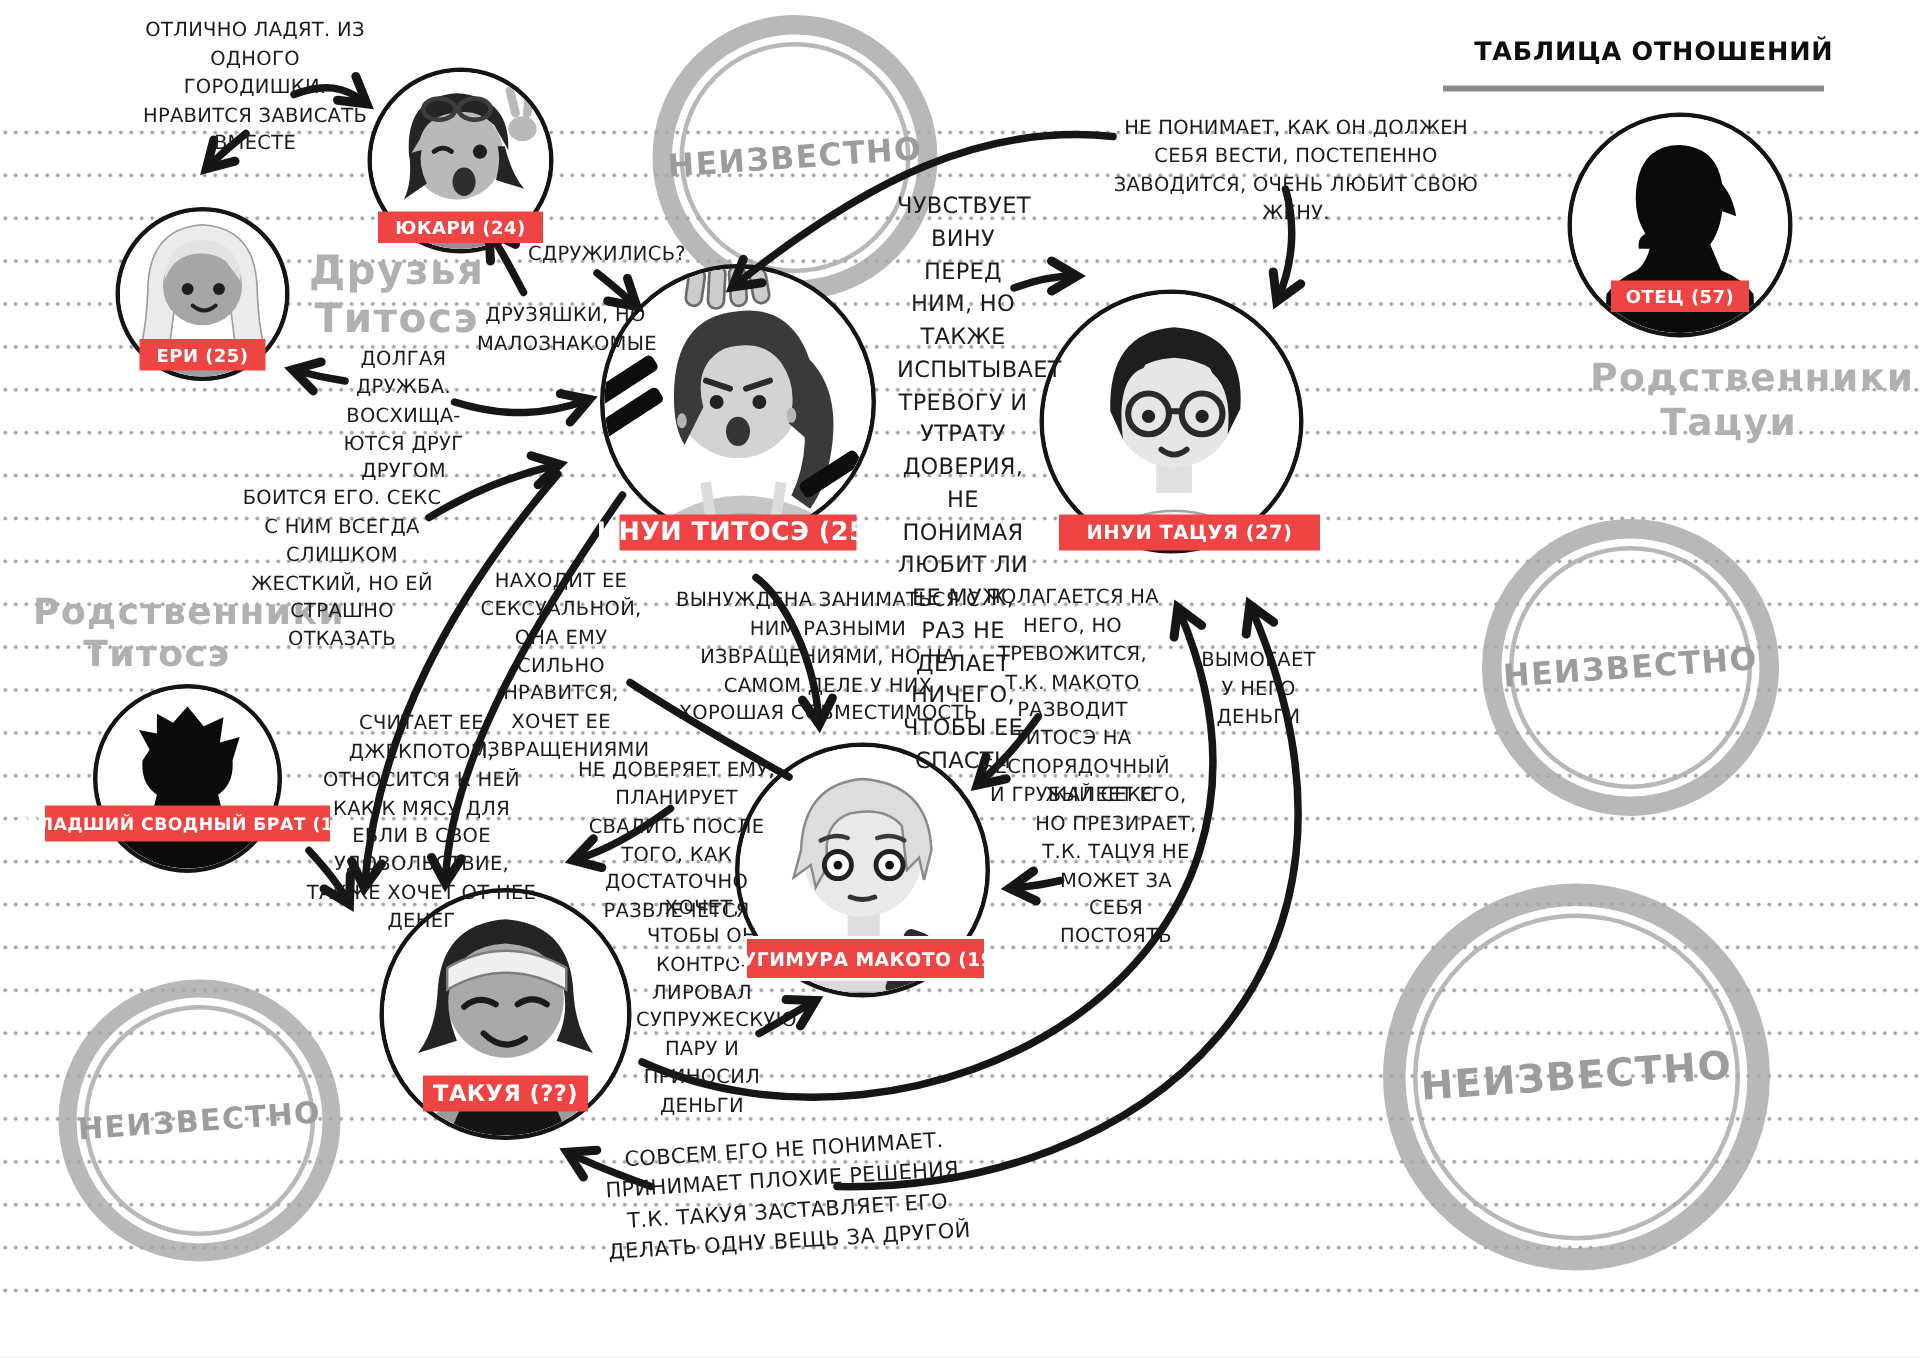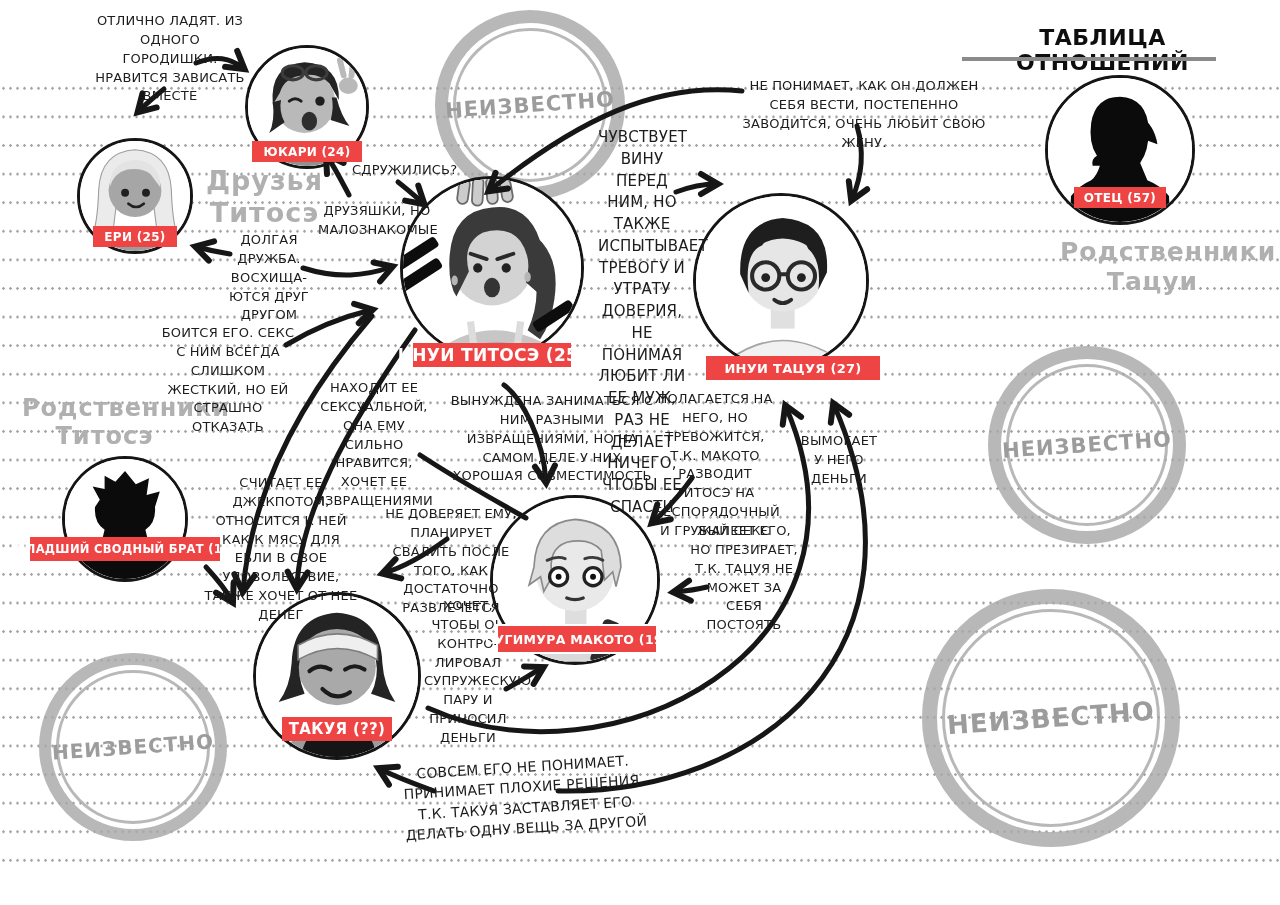--- a/index.html
+++ b/index.html
@@ -8,21 +8,21 @@
   .ruled{position:absolute;left:0;top:74px;width:1280px;height:812px;z-index:0;
          background-image:radial-gradient(circle,#9a9a9a 1.1px,transparent 1.5px);
          background-size:7px 28.6px;opacity:.9;}
   
   .stamp{position:absolute;border-radius:50%;border:13px solid rgba(168,168,168,.82);z-index:1;}
   .stamp::before{content:"";position:absolute;inset:5px;border-radius:50%;
                  border:3px solid rgba(168,168,168,.82);}
   .stamp span{position:absolute;inset:0;display:flex;align-items:center;justify-content:center;
               color:#9c9c9c;font-weight:bold;letter-spacing:1px;transform:rotate(-4deg);}
   
-  .title{position:absolute;left:980px;top:25px;width:245px;font-size:22px;font-weight:bold;
+  .title{position:absolute;left:980px;top:25px;width:245px;font-size:17px;font-weight:bold;
          color:#0e0e0e;text-align:center;letter-spacing:.5px;z-index:2;}
   .title-underline{position:absolute;left:962px;top:57px;width:254px;height:4px;background:#8a8a8a;z-index:2;}
   
   .group-label{position:absolute;color:#b0b0b0;font-weight:bold;text-align:center;line-height:1.18;
                z-index:2;letter-spacing:1px;}
   
   .note{position:absolute;color:#1c1c1c;font-size:13px;line-height:1.45;text-align:center;
         z-index:5;letter-spacing:.2px;}
   
   .node-circle{position:absolute;border:3.5px solid #151515;border-radius:50%;background:#fff;
@@ -148,21 +148,21 @@
       <path d="M51 13 Q25 15 26 46 L31 57 Q28 33 39 29 Q42 23 51 23 Q63 23 66 31 Q74 38 72 55 L77 45 Q79 15 51 13 Z" fill="#1e1e1e"></path>
       <path d="M27 42 Q28 17 51 15 Q75 17 76 42 Q69 26 51 25 Q33 26 27 42 Z" fill="#1e1e1e"></path>
       <circle cx="41" cy="47" r="8" fill="none" stroke="#2a2a2a" stroke-width="2.4"></circle>
       <circle cx="62" cy="47" r="8" fill="none" stroke="#2a2a2a" stroke-width="2.4"></circle>
       <line x1="49" y1="46" x2="54" y2="46" stroke="#2a2a2a" stroke-width="2.4"></line>
       <circle cx="41" cy="48" r="2.6" fill="#222"></circle>
       <circle cx="62" cy="48" r="2.6" fill="#222"></circle>
       <path d="M46 61 q5 4 10 0" stroke="#2a2a2a" stroke-width="2.2" fill="none" stroke-linecap="round"></path>
     </svg>
   </div>
-  <div class="nameplate" style="left:706px;top:343px;width:174px;height:24px;font-size:13px;margin-top:13px;">ИНУИ ТАЦУЯ (27)</div>
+  <div class="nameplate" style="left:706px;top:343px;width:174px;height:24px;font-size:13px;">ИНУИ ТАЦУЯ (27)</div>
 
   <div class="node-circle" style="left:1045px;top:75px;width:150px;height:150px;">
     <svg viewBox="0 0 100 100">
       <rect width="100" height="100" fill="#fff"></rect>
       <path d="M50 13 Q33 13 30 31 Q28 45 34 54 Q30 56 31 61 L36 61 Q34 68 30 71 Q21 75 16 82 L15 100 L85 100 L84 82 Q79 75 69 71 L64 59 Q70 51 70 36 Q69 14 50 13 Z" fill="#0b0b0b"></path>
       <path d="M64 26 q10 7 12 20 l-8 -3 z" fill="#0b0b0b"></path>
     </svg>
   </div>
   <div class="nameplate" style="left:1074px;top:187px;width:92px;height:21px;font-size:12px;">ОТЕЦ (57)</div>
 

